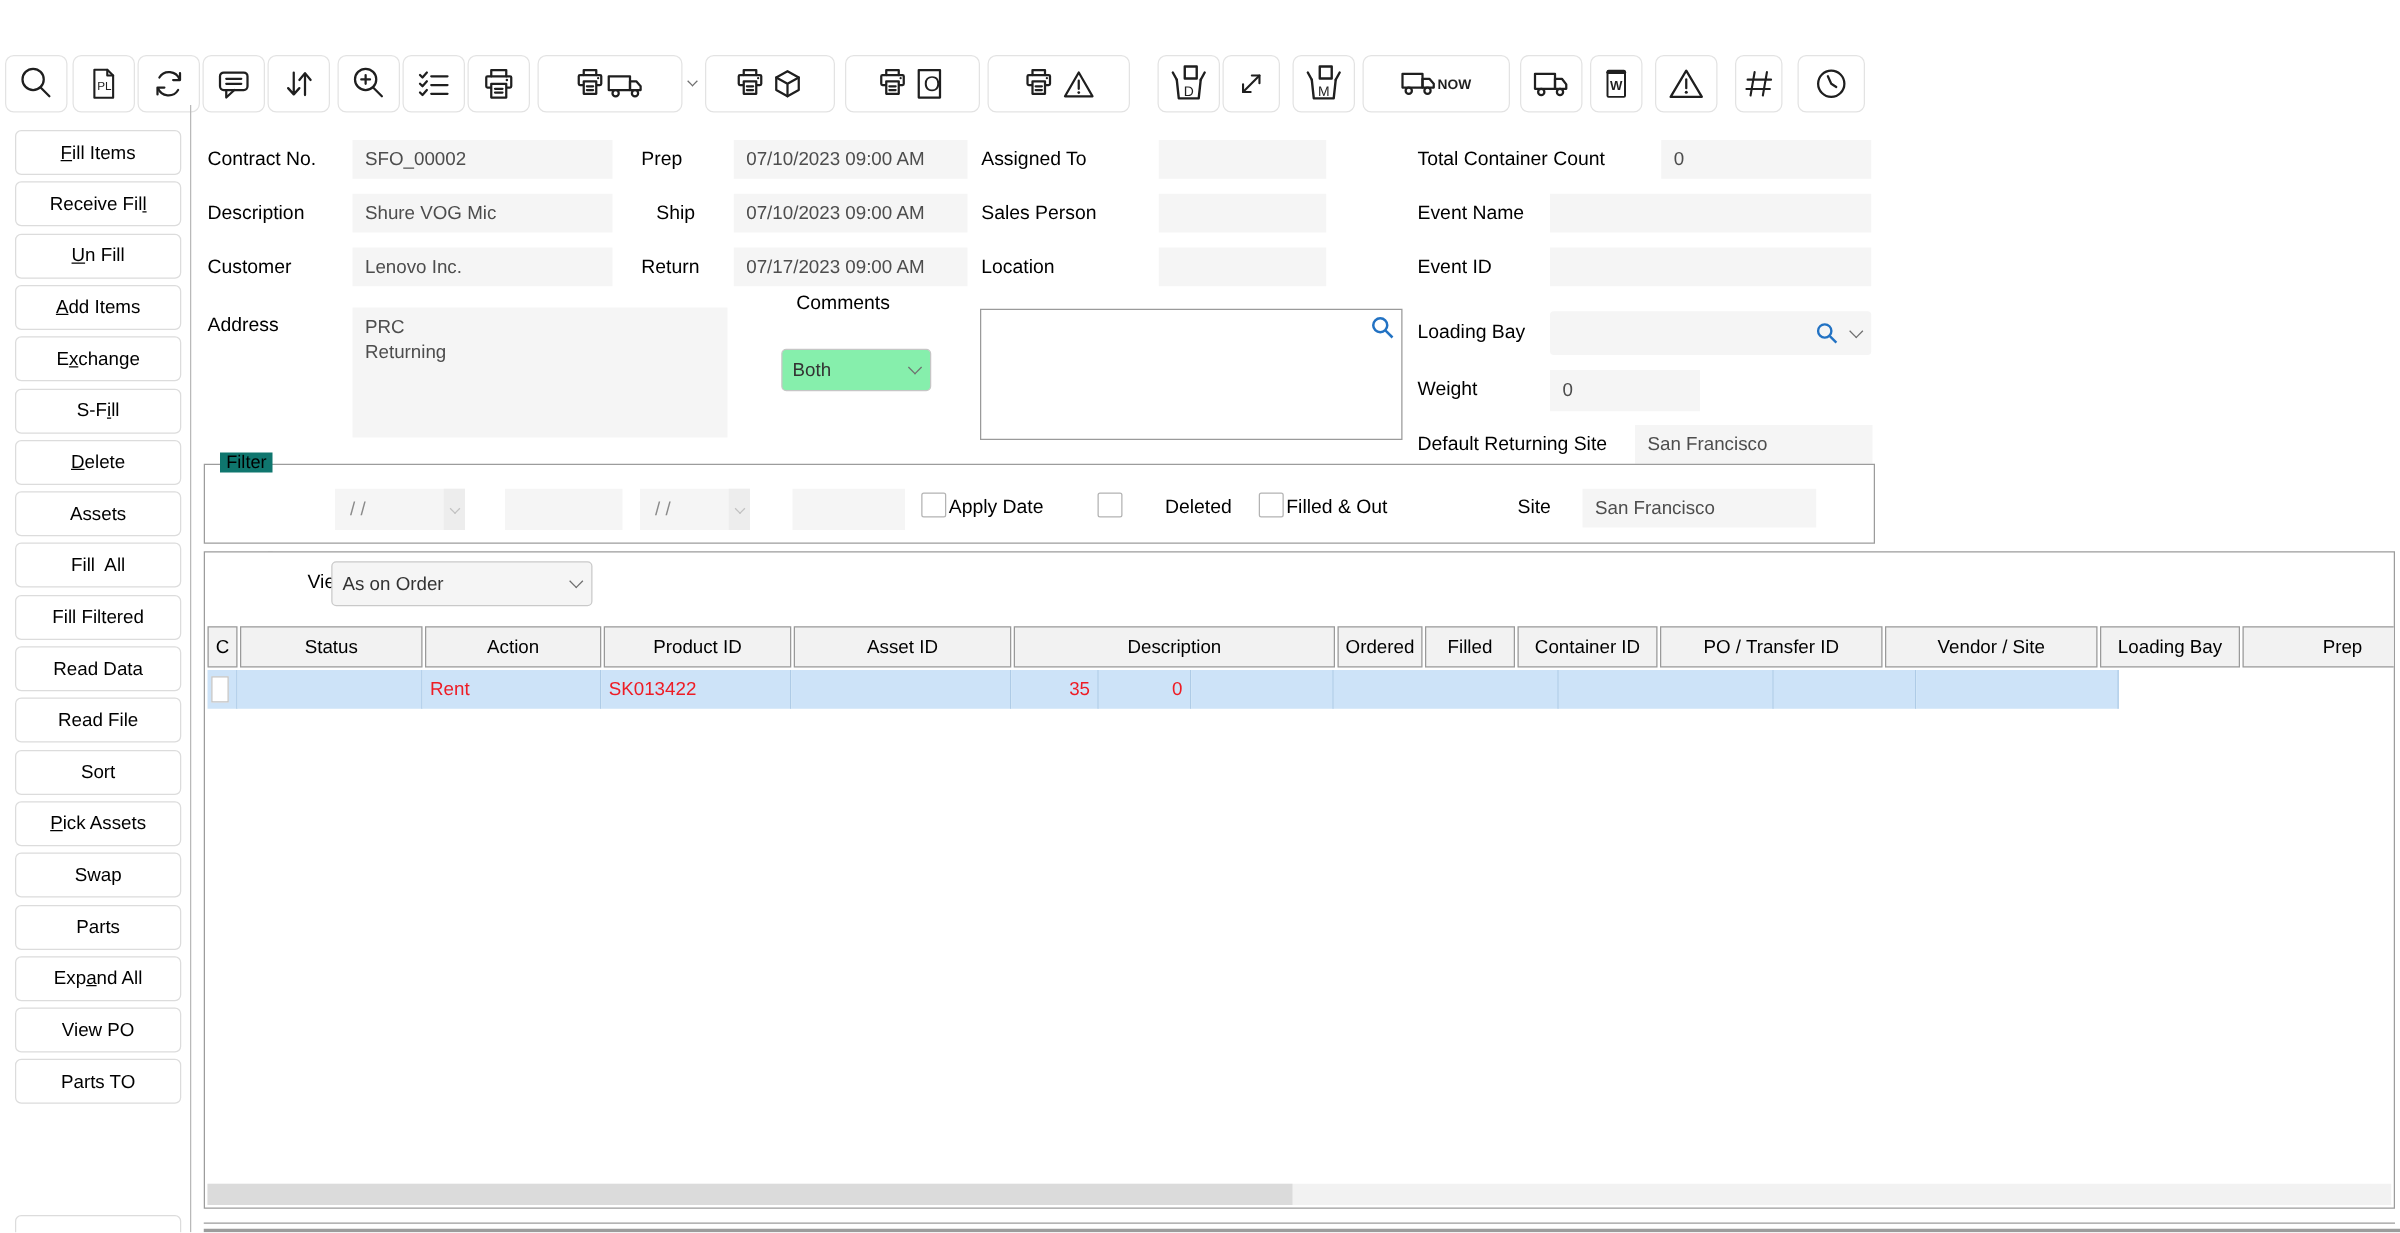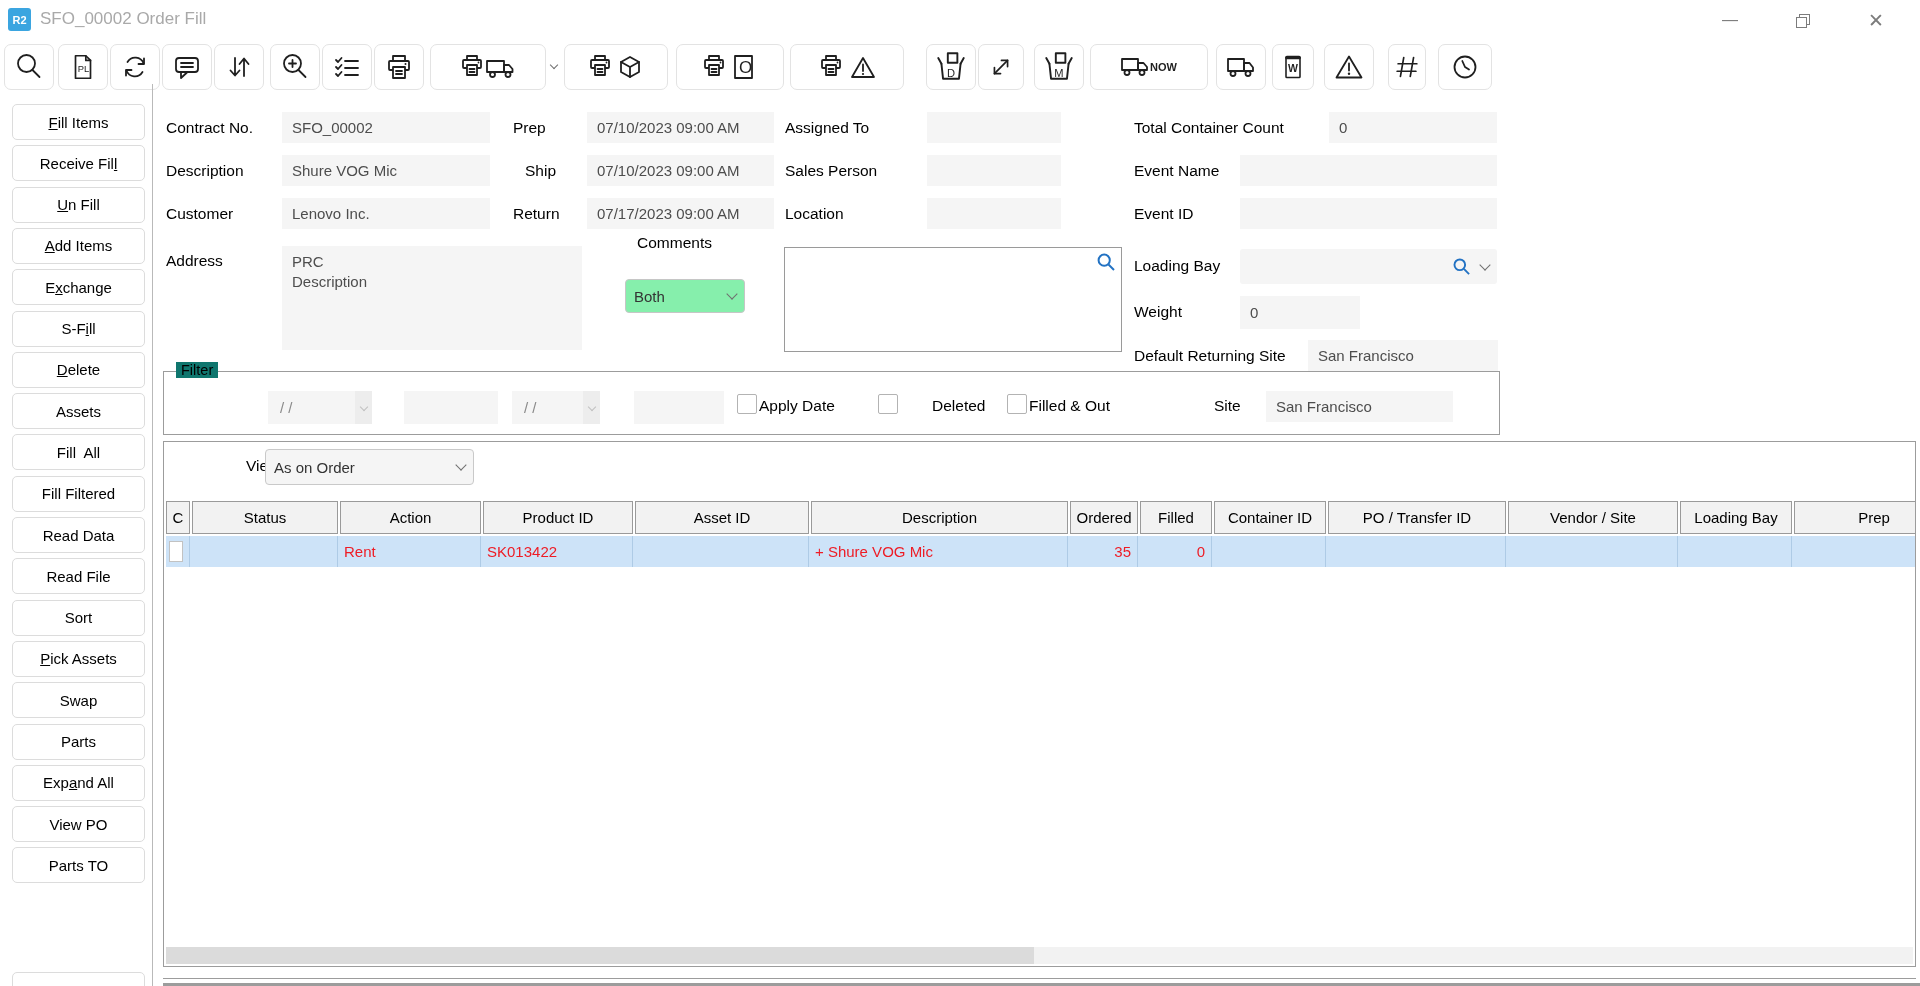--- a/index.html
+++ b/index.html
@@ -70,36 +70,20 @@
   .scroll-thumb{position:absolute;background:#dbdbdb;}
   .bottom-strip{position:absolute;background:#9c9c9c;}
   .partial-btn{position:absolute;left:12px;top:972px;width:133px;height:20px;background:#fff;
                border:1px solid #dcdcdc;border-radius:5px 5px 0 0;box-sizing:border-box;}
 </style>
 </head>
 <body>
 
 <div class="app">
 
-  <div class="titlebar">
-    <div class="app-badge">R2</div>
-    <div class="win-title">SFO_00002 Order Fill</div>
-    <div class="win-btn" style="left:1712px;">
-      <span>—</span>
-    </div>
-    <div class="win-btn" style="left:1784px;">
-      <span class="restore-glyph">
-          <span></span>
-          <span></span>
-        </span>
-    </div>
-    <div class="win-btn" style="left:1858px;">
-      <span style="font-size:19px;">✕</span>
-    </div>
-  </div>
 
   <div class="toolbar">
       <div class="tb-btn" style="margin-left: 0px;">
         <svg width="32" height="32" viewBox="0 0 32 32" fill="none" stroke="#1f1f1f" stroke-width="1.8" stroke-linecap="round" stroke-linejoin="round">
           <circle cx="13.5" cy="12.5" r="8.5"></circle>
           <path d="M19.5 19l7 7"></path>
         </svg>
       </div>
       <div class="tb-btn" style="margin-left: 4px;">
         <svg width="30" height="32" viewBox="0 0 32 32" fill="none" stroke="#1f1f1f" stroke-width="1.8" stroke-linecap="round" stroke-linejoin="round">
@@ -295,21 +279,21 @@
   <div class="divider-v"></div>
 
   <div class="lbl" style="left:166px;top:119px;">Contract No.</div>
   <div class="fld" style="left:282px;top:112px;width:208px;">SFO_00002</div>
   <div class="lbl" style="left:166px;top:162px;">Description</div>
   <div class="fld" style="left:282px;top:155px;width:208px;">Shure VOG Mic</div>
   <div class="lbl" style="left:166px;top:205px;">Customer</div>
   <div class="fld" style="left:282px;top:198px;width:208px;">Lenovo Inc.</div>
   <div class="lbl" style="left:166px;top:252px;">Address</div>
   <div class="fld addr" style="left:282px;top:246px;width:300px;">PRC
-Description</div>
+Returning</div>
 
   <div class="lbl" style="left:513px;top:119px;">Prep</div>
   <div class="fld" style="left:587px;top:112px;width:187px;">07/10/2023 09:00 AM</div>
   <div class="lbl" style="left:513px;top:162px;margin-left:12px;">Ship</div>
   <div class="fld" style="left:587px;top:155px;width:187px;">07/10/2023 09:00 AM</div>
   <div class="lbl" style="left:513px;top:205px;">Return</div>
   <div class="fld" style="left:587px;top:198px;width:187px;">07/17/2023 09:00 AM</div>
 
   <div class="lbl" style="left:637px;top:234px;">Comments</div>
   <div class="combo" style="left:625px;top:279px;width:120px;height:34px;background:#86efac;border:1px solid #c6c6c6;border-radius:4px;">
@@ -399,21 +383,20 @@
         <div class="gh-cell" style="width: 160px;">Prep</div>
       </div>
     <div class="grid-row" style="left:2px;top:94px;" id="grid-row0">
         <div class="gr-cell" style="width: 24px;">
           <div class="row-cb"></div>
         </div>
         <div class="gr-cell" style="width: 148px;"></div>
         <div class="gr-cell" style="width: 143px;">Rent</div>
         <div class="gr-cell" style="width: 152px;">SK013422</div>
         <div class="gr-cell" style="width: 176px;"></div>
-        <div class="gr-cell" style="width: 259px;">+ Shure VOG Mic</div>
         <div class="gr-cell right" style="width: 70px;">35</div>
         <div class="gr-cell right" style="width: 74px;">0</div>
         <div class="gr-cell" style="width: 114px;"></div>
         <div class="gr-cell" style="width: 180px;"></div>
         <div class="gr-cell" style="width: 172px;"></div>
         <div class="gr-cell" style="width: 114px;"></div>
         <div class="gr-cell" style="width: 162px;"></div>
       </div>
     <div class="scroll-track" style="left:2px;top:505px;width:1747px;height:17px;">
       <div class="scroll-thumb" style="left:0;top:0;width:868px;height:17px;"></div>

